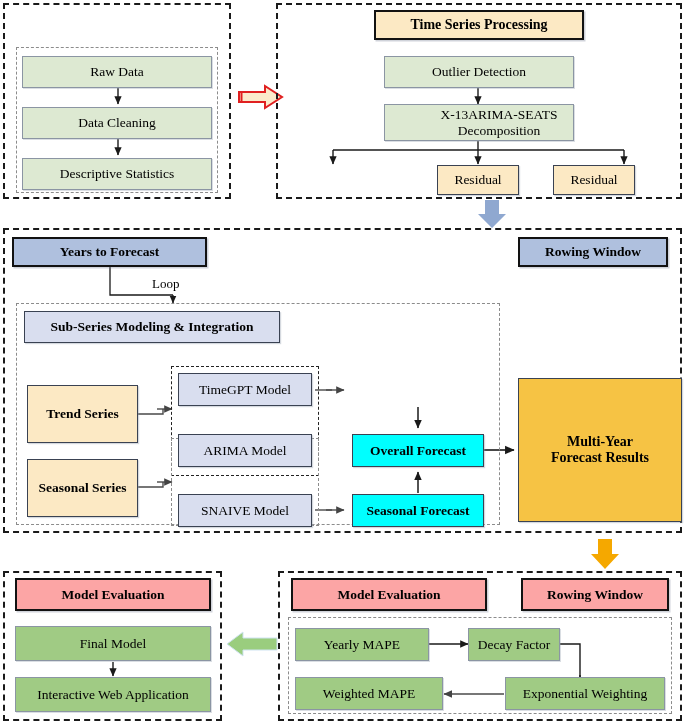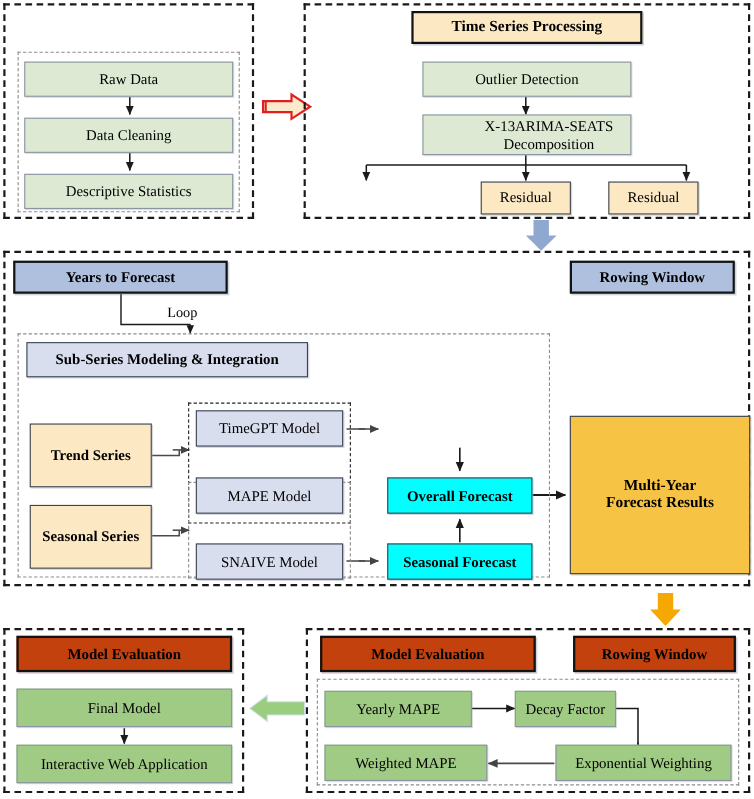--- a/index.html
+++ b/index.html
@@ -25,21 +25,21 @@
   
   .med{border:1.6px solid #3a4252;box-shadow:1.2px 1.2px 0 rgba(150,160,175,.4);}
 
   
   .c-peach{background:#FCE9C4;}
   .c-green-lt{background:#DDE9D2;}
   .c-blue{background:#AFC0DE;}
   .c-lav{background:#D9DEEF;}
   .c-cyan{background:#00FFFF;}
   .c-amber{background:#F6C344;}
-  .c-green-hdr{background:#c2410c;}
+  .c-green-hdr{background:#fca5a5;}
   .c-green-md{background:#A0CB84;}
 
   .fs13{font-size:13.5px;}
   .fs13b{font-size:13.5px;font-weight:bold;}
   .fs14b{font-size:14px;font-weight:bold;}
 
   
   .wires{position:absolute;left:0;top:0;width:685px;height:726px;pointer-events:none;}
 
   .label-loop{position:absolute;font-size:13px;color:#000;}
@@ -170,21 +170,21 @@
     <span>Seasonal Series</span>
   </div>
 
   <div class="subpanel-dark" style="left:171px;top:366px;width:148px;height:110px;"></div>
   <div class="subpanel" style="left:171px;top:438px;width:148px;height:88px;"></div>
 
   <div class="node med c-lav fs13" style="left:178px;top:373px;width:134px;height:33px;">
     <span>TimeGPT Model</span>
   </div>
   <div class="node med c-lav fs13" style="left:178px;top:434px;width:134px;height:33px;">
-    <span>MAPE Model</span>
+    <span>ARIMA Model</span>
   </div>
   <div class="node med c-lav fs13" style="left:178px;top:494px;width:134px;height:33px;">
     <span>SNAIVE Model</span>
   </div>
 
   <div class="node med c-cyan fs13b" style="left:352px;top:434px;width:132px;height:33px;">
     <span>Overall Forecast</span>
   </div>
   <div class="node med c-cyan fs13b" style="left:352px;top:494px;width:132px;height:33px;">
     <span>Seasonal Forecast</span>

